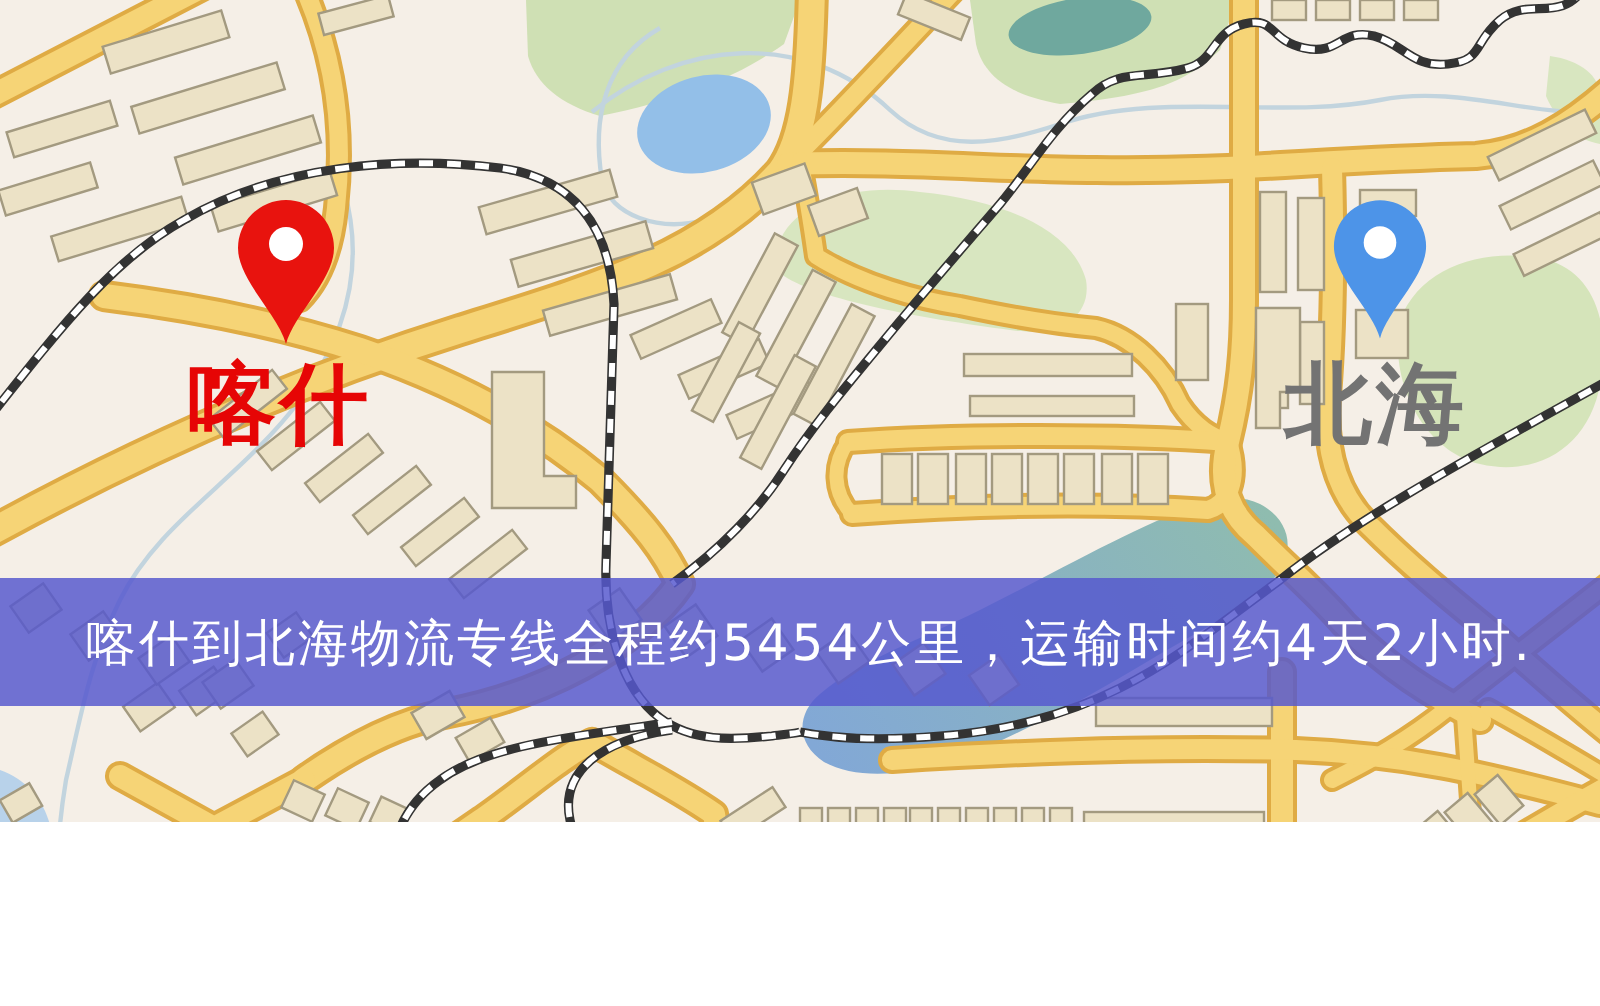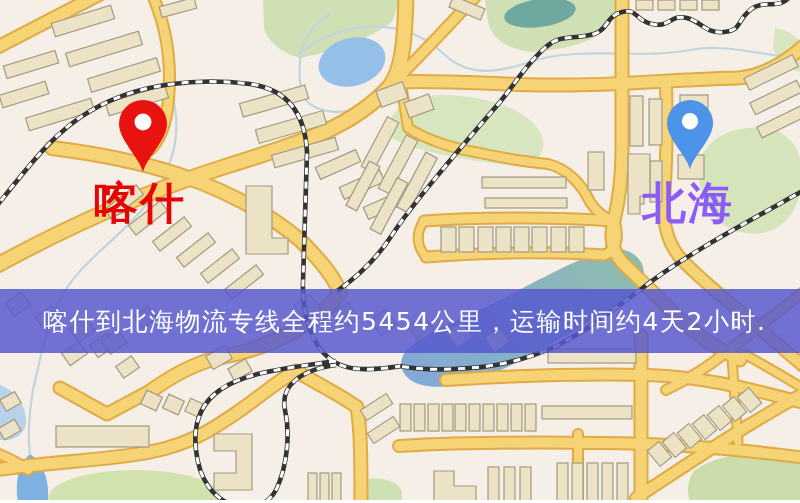--- a/index.html
+++ b/index.html
@@ -1,17 +1,17 @@
 <!DOCTYPE html>
 <html><head>
 <meta charset="utf-8">
 <style>
   html,body{margin:0;padding:0;}
   .stage{
-    position:relative;width:800px;height:500px;overflow:hidden;
+    position:relative;width:800px;height:411px;overflow:hidden;
     background:#f5efe7;
     font-family:"DejaVu Sans",sans-serif;
   }
   .map-svg{position:absolute;left:0;top:0;filter:blur(.35px);}
   .city-label{
     position:absolute;font-weight:bold;font-size:44px;line-height:1;
     letter-spacing:2px;user-select:none;white-space:nowrap;
   }
   .banner{
     position:absolute;left:0;top:289px;width:800px;height:64px;
@@ -243,19 +243,19 @@
       <path id="origin-pin-head" fill="#e8130e" d="M0,44 C-4,29 -24,12 -24,-4 A24,24 0 1 1 24,-4 C24,12 4,29 0,44 Z"></path>
       <circle cx="0" cy="-6" r="8.5" fill="#ffffff"></circle>
     </g>
     <g class="pin" transform="translate(690,127) scale(0.96)">
       <path id="dest-pin-head" fill="#4d94e8" d="M0,44 C-4,29 -24,12 -24,-4 A24,24 0 1 1 24,-4 C24,12 4,29 0,44 Z"></path>
       <circle cx="0" cy="-6" r="8.5" fill="#ffffff"></circle>
     </g>
   </svg>
 
   <div class="city-label" style="left: 94px; top: 181px; color: rgb(230, 5, 5);">喀什</div>
-  <div class="city-label" style="left: 642px; top: 181px; color: #8b5cf6;">北海</div>
+  <div class="city-label" style="left: 642px; top: 181px; color: #737373;">北海</div>
 
   <div class="banner" style="background: rgba(86, 88, 206, 0.84);">
     <span class="banner-text" style="color: rgb(255, 255, 255); padding-left: 18px;">喀什到北海物流专线全程约5454公里，运输时间约4天2小时.</span>
   </div>
 
 </div>
 
 </body></html>

